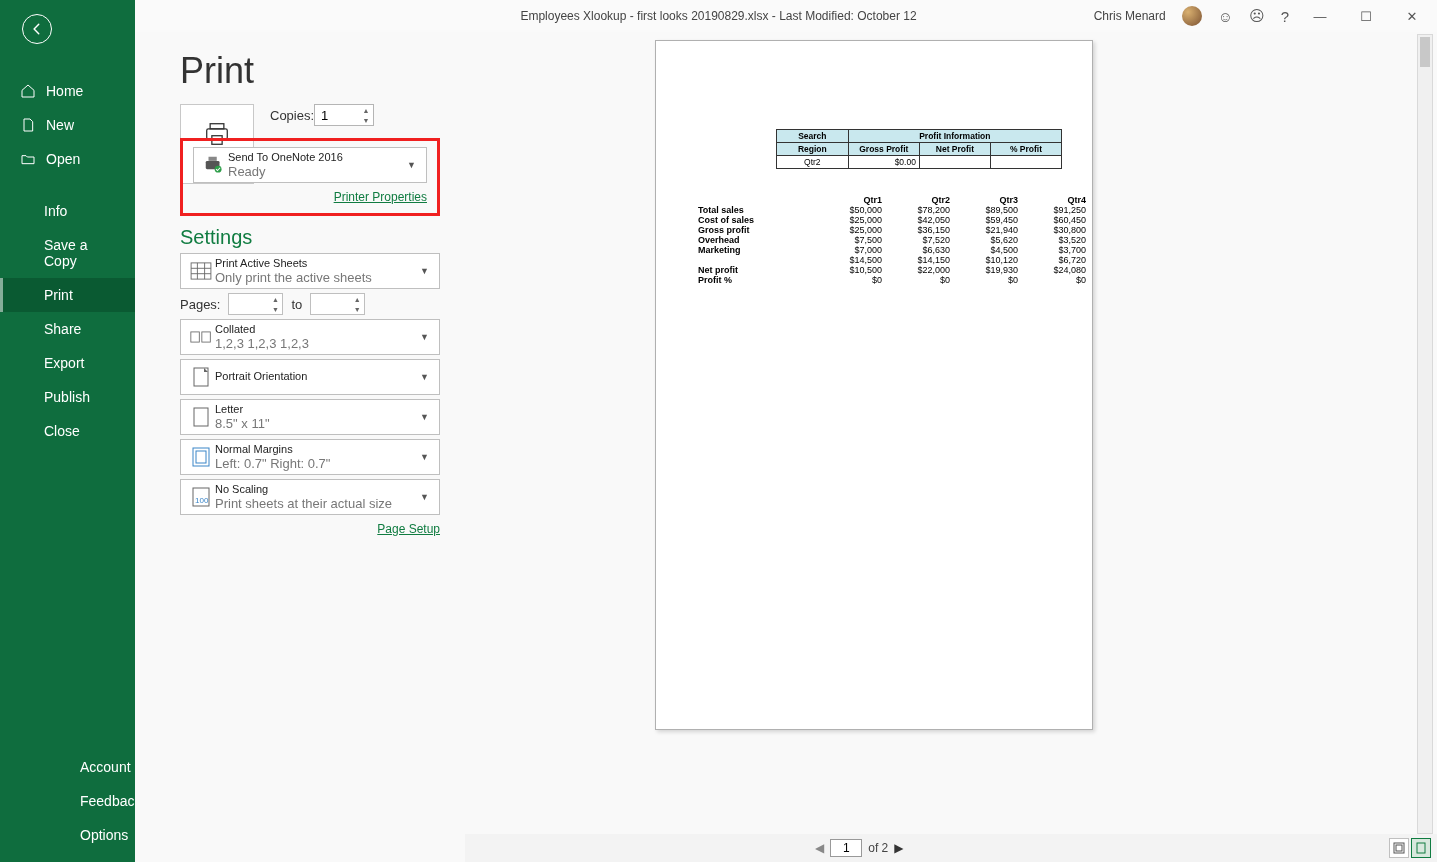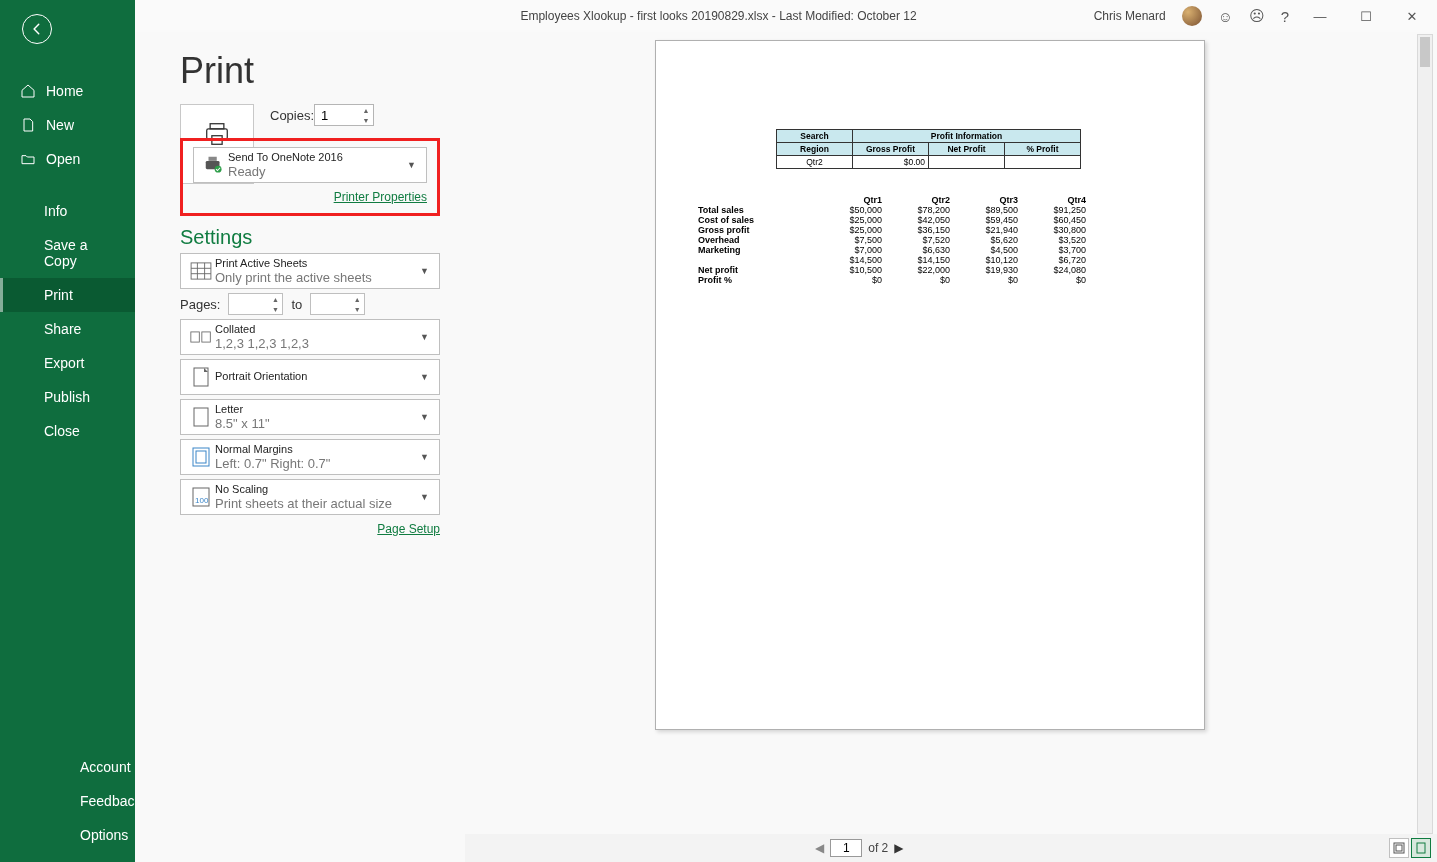--- a/index.html
+++ b/index.html
@@ -57,21 +57,21 @@
   .mini{width:55px;height:22px;border:1px solid #bfbfbf;background:#fff;position:relative;}
   .mini input{border:none;width:38px;padding-left:5px;font-size:12px;outline:none;height:100%;}
   .mini .arrows{position:absolute;right:0;top:0;bottom:0;width:14px;display:flex;flex-direction:column;}
   .mini .arrows span{flex:1;font-size:7px;color:#666;display:flex;align-items:center;justify-content:center;cursor:pointer;}
   .settings-block .dd{margin-bottom:4px;}
 
   
   .previewcol{flex:1;position:relative;}
   .preview-scroll{position:absolute;right:4px;top:2px;bottom:28px;width:16px;background:#f0f0f0;border:1px solid #d9d9d9;}
   .preview-scroll .thumb{background:#c8c8c8;height:30px;margin:2px;cursor:pointer;}
-  .page{position:absolute;left:190px;top:8px;width:550px;height:690px;background:#fff;border:1px solid #b0b0b0;box-shadow:2px 2px 4px rgba(0,0,0,0.15);padding:88px 30px 20px 40px;font-size:9px;color:#000;}
+  .page{position:absolute;left:190px;top:8px;width:438px;height:690px;background:#fff;border:1px solid #b0b0b0;box-shadow:2px 2px 4px rgba(0,0,0,0.15);padding:88px 30px 20px 40px;font-size:9px;color:#000;}
   .page table.header{border-collapse:collapse;margin-left:80px;}
   .page table.header th,.page table.header td{border:1px solid #333;text-align:center;font-size:8.5px;padding:1px 0;}
   .page table.header th{background:#c9e8ee;font-weight:bold;}
   .page table.header td.blank{background:#fff;}
   .page .datatbl{margin-top:26px;font-size:9px;}
   .page .r{display:grid;grid-template-columns:120px 68px 68px 68px 68px;}
   .page .r span{padding:0 2px;}
   .page .r span.lab{font-weight:bold;}
   .page .r span.num{text-align:right;}
   .page .r.head span{font-weight:bold;text-align:right;}

